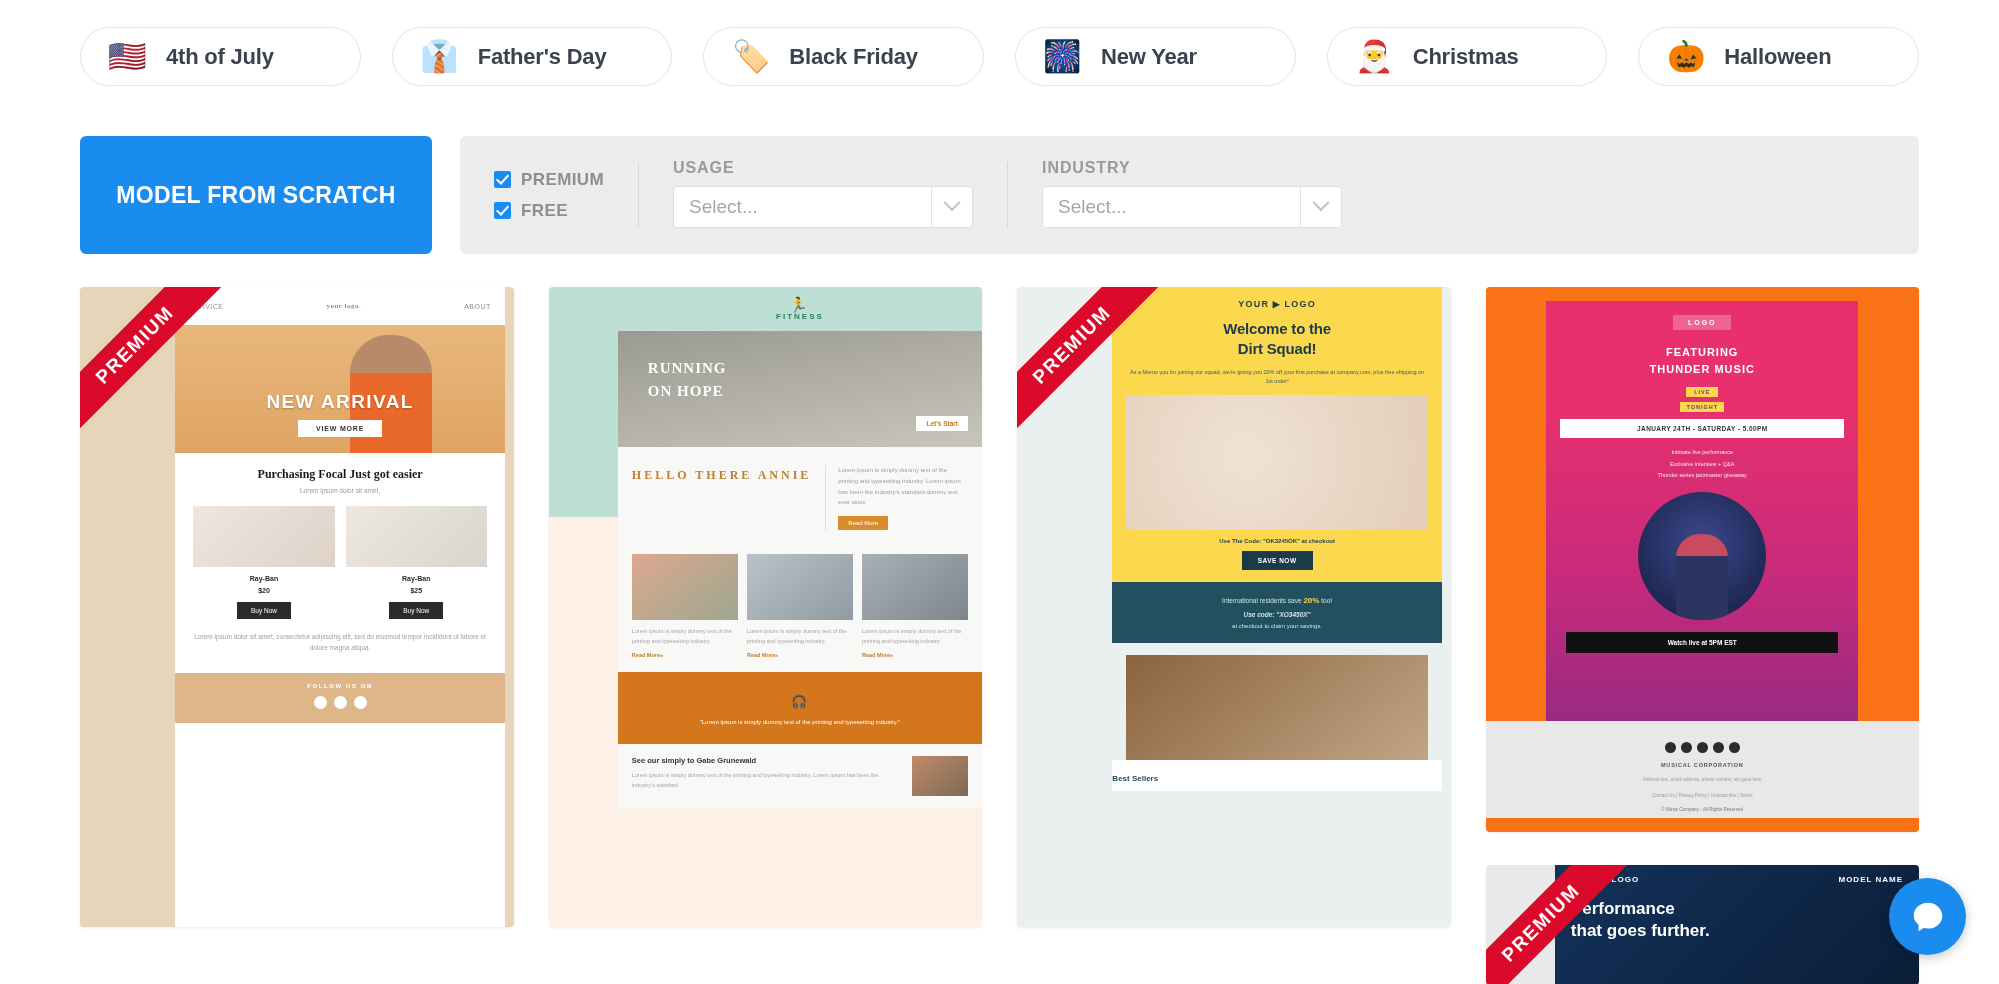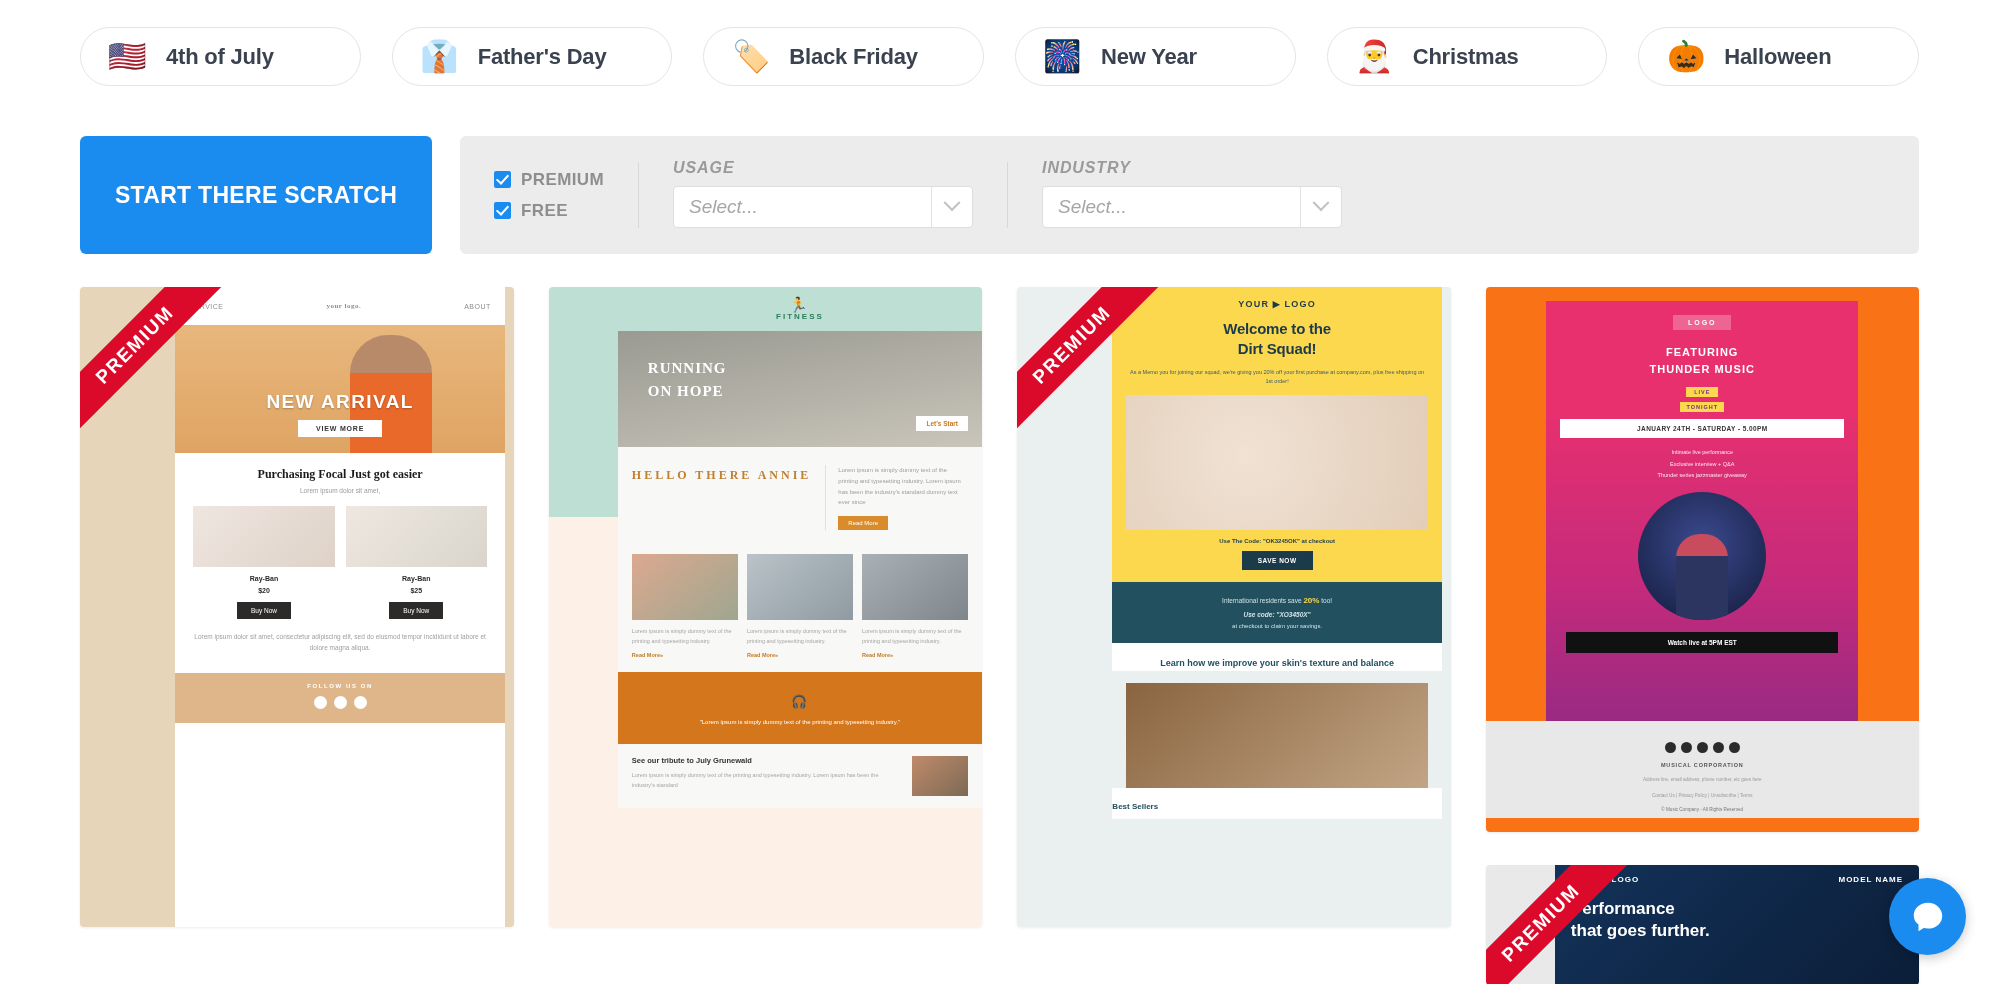--- a/index.html
+++ b/index.html
@@ -92,21 +92,21 @@
     left: 5px; top: 1px;
     width: 5px; height: 10px;
     border: solid #ffffff;
     border-width: 0 2.4px 2.4px 0;
     transform: rotate(42deg);
   }
   .check-label {
     font-size: 17px; font-weight: 700; color: #8e8e8e; letter-spacing: 0.4px;
   }
   .vdiv { width: 1px; align-self: stretch; background: #d8d8d8; margin: 26px 0; }
-  .sel-group { padding: 0 0 4px 34px; font-style: italic; }
+  .sel-group { padding: 0 0 4px 34px; }
   .sel-label {
     font-size: 16px; font-weight: 700; color: #9a9a9a;
     letter-spacing: 0.9px; margin-bottom: 9px;
   }
   .sel-box {
     width: 300px; height: 42px;
     background: #ffffff;
     border: 1px solid #dedede;
     border-radius: 4px;
     display: flex; align-items: center;
@@ -299,21 +299,21 @@
     <span class="pill-icon">🎅</span>
     <span class="pill-label">Christmas</span>
   </div>
   <div class="pill">
     <span class="pill-icon">🎃</span>
     <span class="pill-label">Halloween</span>
   </div>
 </div>
 
 <div class="filter-row">
-  <button class="scratch-btn">START THERE SCRATCH</button>
+  <button class="scratch-btn">MODEL FROM SCRATCH</button>
 
   <div class="filter-panel">
     <div class="checks">
       <label class="check-line">
         <span class="cbox"></span>
         <span class="check-label">PREMIUM</span>
       </label>
       <label class="check-line">
         <span class="cbox"></span>
         <span class="check-label">FREE</span>
@@ -438,21 +438,21 @@
               <div class="c2-cr">Read More»</div>
             </div>
           </div>
           <div class="c2-wave"></div>
           <div class="c2-quote">
             <div class="ic">🎧</div>
             <p>"Lorem ipsum is simply dummy text of the printing and typesetting industry."</p>
           </div>
           <div class="c2-trib">
             <div>
-              <h4>See our tribute to July Grunewald</h4>
+              <h4>See our simply to Gabe Grunewald</h4>
               <p>Lorem ipsum is simply dummy text of the printing and typesetting industry. Lorem ipsum has been the industry's standard</p>
             </div>
             <div class="c2-tim"></div>
           </div>
         </div>
       </div>
     </div>
   </div>
 
   <div class="col">
@@ -474,23 +474,20 @@
             <span class="c3-save">SAVE NOW</span>
           </div>
           <div class="c3-dark">
             <div class="l1">
               <span>International residents save</span>
               <b>20%</b>
               <span>too!</span>
             </div>
             <div class="l2">Use code: "XO3450X"</div>
             <div class="l3">at checkout to claim your savings.</div>
-          </div>
-          <div class="c3-learn">
-            <h3>Learn how we improve your skin's texture and balance</h3>
           </div>
           <div class="c3-coffee"></div>
           <div class="c3-best">Best Sellers</div>
         </div>
       </div>
     </div>
   </div>
 
   <div class="col">
     <div class="card short c4">

